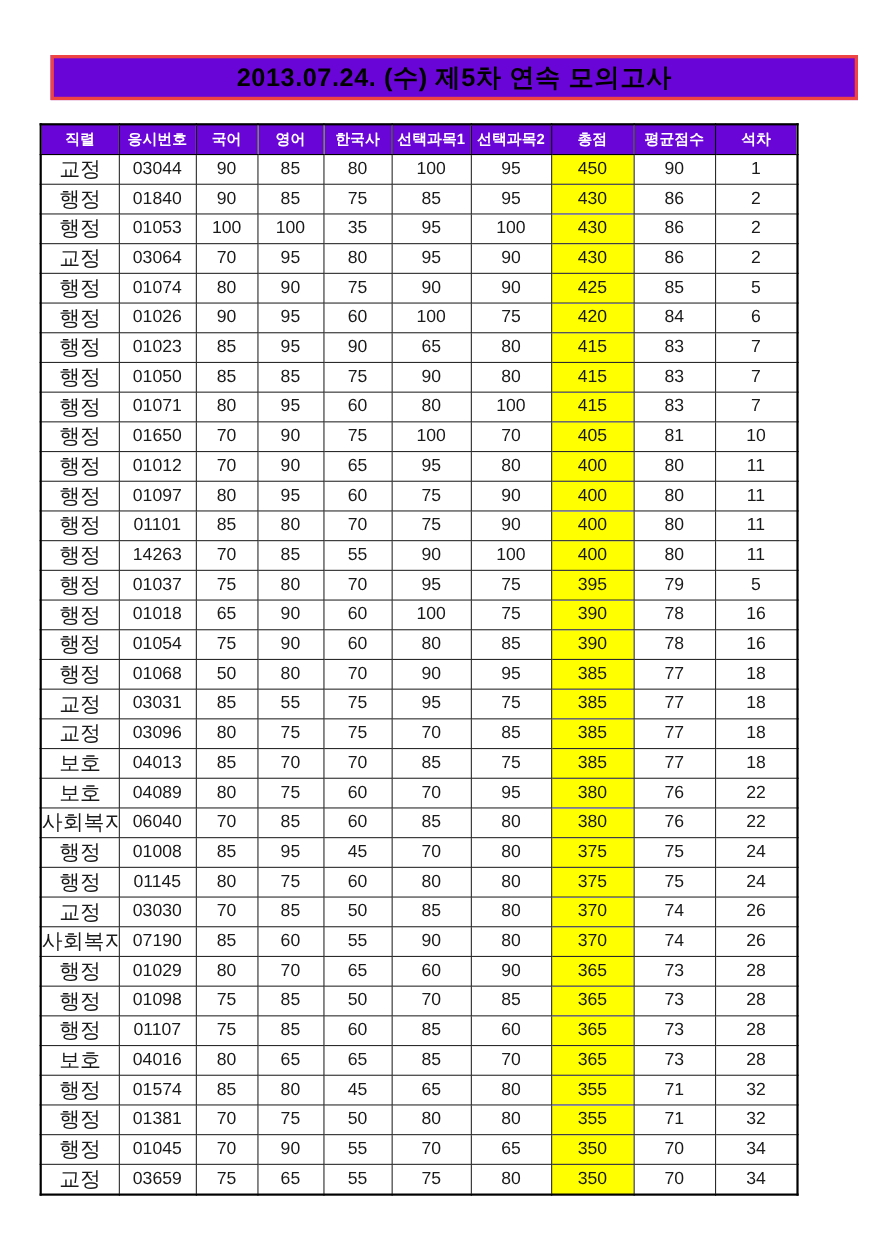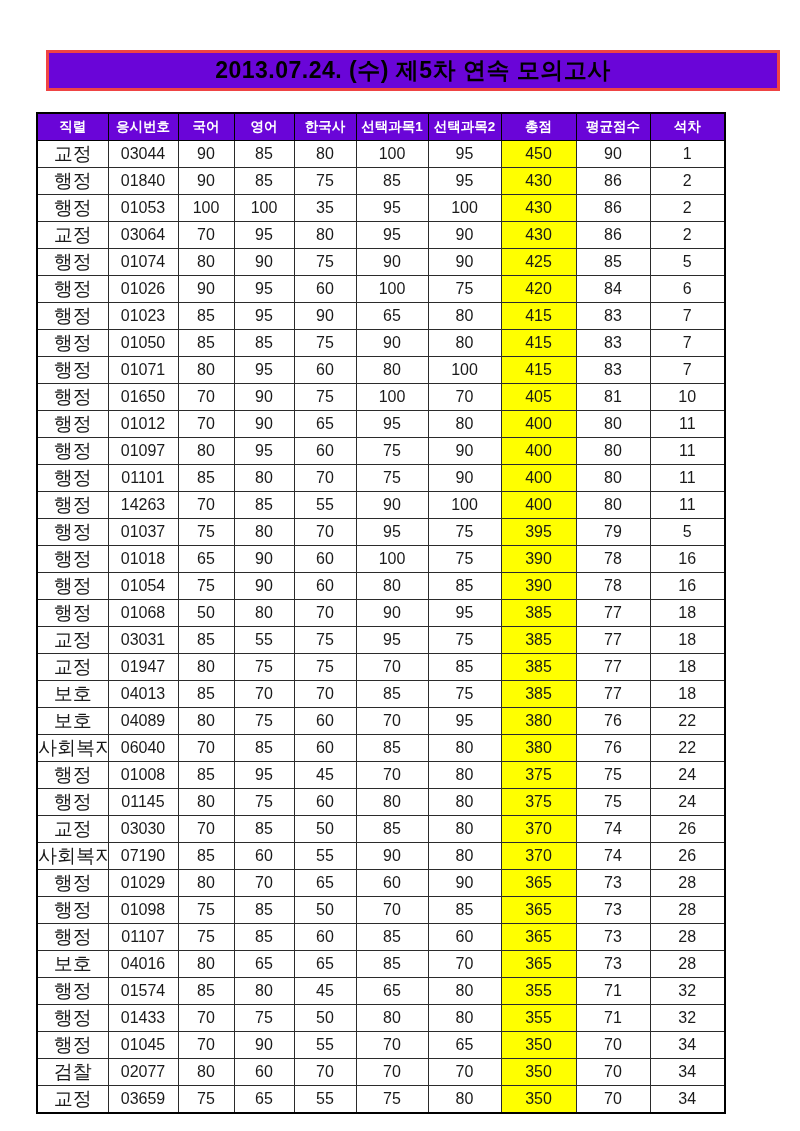--- a/index.html
+++ b/index.html
@@ -334,21 +334,21 @@
           <td>55</td>
           <td>75</td>
           <td>95</td>
           <td>75</td>
           <td class="total">385</td>
           <td>77</td>
           <td>18</td>
         </tr>
         <tr>
           <td class="jikryeol">교정</td>
-          <td>01947</td>
+          <td>03096</td>
           <td>80</td>
           <td>75</td>
           <td>75</td>
           <td>70</td>
           <td>85</td>
           <td class="total">385</td>
           <td>77</td>
           <td>18</td>
         </tr>
         <tr>
@@ -490,50 +490,38 @@
           <td>80</td>
           <td>45</td>
           <td>65</td>
           <td>80</td>
           <td class="total">355</td>
           <td>71</td>
           <td>32</td>
         </tr>
         <tr>
           <td class="jikryeol">행정</td>
-          <td>01433</td>
+          <td>01381</td>
           <td>70</td>
           <td>75</td>
           <td>50</td>
           <td>80</td>
           <td>80</td>
           <td class="total">355</td>
           <td>71</td>
           <td>32</td>
         </tr>
         <tr>
           <td class="jikryeol">행정</td>
           <td>01045</td>
           <td>70</td>
           <td>90</td>
           <td>55</td>
           <td>70</td>
           <td>65</td>
-          <td class="total">350</td>
-          <td>70</td>
-          <td>34</td>
-        </tr>
-        <tr>
-          <td class="jikryeol">검찰</td>
-          <td>02077</td>
-          <td>80</td>
-          <td>60</td>
-          <td>70</td>
-          <td>70</td>
-          <td>70</td>
           <td class="total">350</td>
           <td>70</td>
           <td>34</td>
         </tr>
         <tr>
           <td class="jikryeol">교정</td>
           <td>03659</td>
           <td>75</td>
           <td>65</td>
           <td>55</td>

